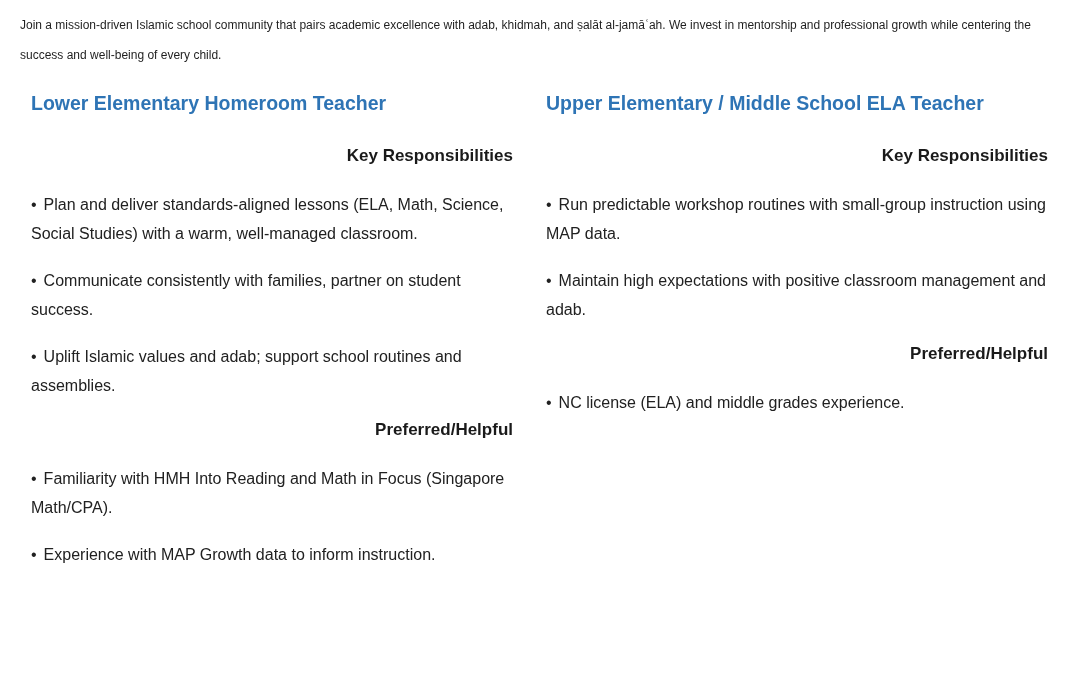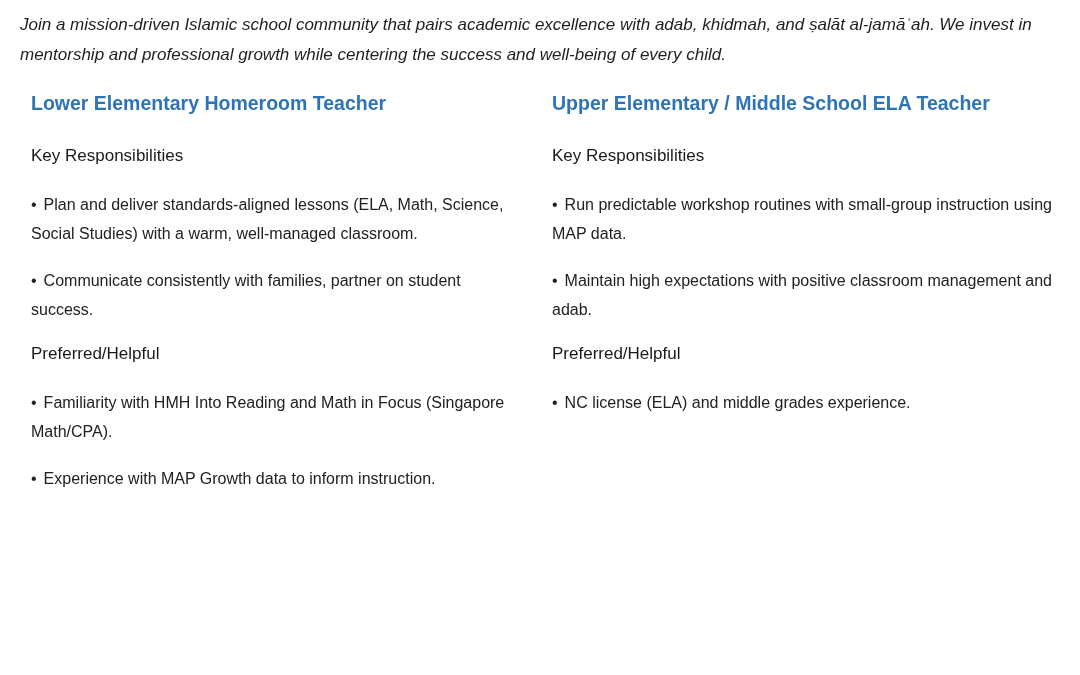--- a/index.html
+++ b/index.html
@@ -11,53 +11,52 @@
     position: relative;
     width: 1080px;
     height: 675px;
     background: #ffffff;
     overflow: hidden;
     font-family: "Liberation Sans", "DejaVu Sans", sans-serif;
     color: #212121;
   }
   .intro {
     margin: 10px 20px 0 20px;
-    font-size: 17px;
+    font-size: 12px;
     line-height: 30px;
     color: #1f1f1f;
-    font-style: italic;
   }
   .columns {
     display: flex;
     margin: 21px 0 0 31px;
-    gap: 6px;
   }
   .col {
     box-sizing: border-box;
   }
   .col-left {
     width: 482px;
     margin-right: 33px;
   }
   .col-right {
     width: 502px;
   }
   .job-title {
     font-size: 19.5px;
     font-weight: bold;
     color: #2E74B5;
     line-height: 24px;
     margin: 0 0 30px 0;
   }
   .section-heading {
     font-size: 17px;
-    font-weight: normal;
+    font-weight: bold;
     color: #1a1a1a;
     line-height: 22px;
     margin: 0 0 24px 0;
+    text-align: right;
   }
   .bullet {
     font-size: 16px;
     line-height: 28.5px;
     margin: 0 0 19px 0;
     color: #212121;
   }
   .bullet .glyph {
     margin-right: 7px;
   }
@@ -71,20 +70,21 @@
 
   <div class="columns">
 
     <div class="col col-left">
       <h2 class="job-title">Lower Elementary Homeroom Teacher</h2>
 
       <h3 class="section-heading">Key Responsibilities</h3>
 
       <p class="bullet"><span class="glyph">•</span><span>Plan and deliver standards-aligned lessons (ELA, Math, Science, Social Studies) with a warm, well-managed classroom.</span></p>
       <p class="bullet"><span class="glyph">•</span><span>Communicate consistently with families, partner on student success.</span></p>
+      <p class="bullet"><span class="glyph">•</span><span>Uplift Islamic values and adab; support school routines and assemblies.</span></p>
 
       <h3 class="section-heading">Preferred/Helpful</h3>
 
       <p class="bullet"><span class="glyph">•</span><span>Familiarity with HMH Into Reading and Math in Focus (Singapore Math/CPA).</span></p>
       <p class="bullet"><span class="glyph">•</span><span>Experience with MAP Growth data to inform instruction.</span></p>
     </div>
 
     <div class="col col-right">
       <h2 class="job-title">Upper Elementary / Middle School ELA Teacher</h2>
 

